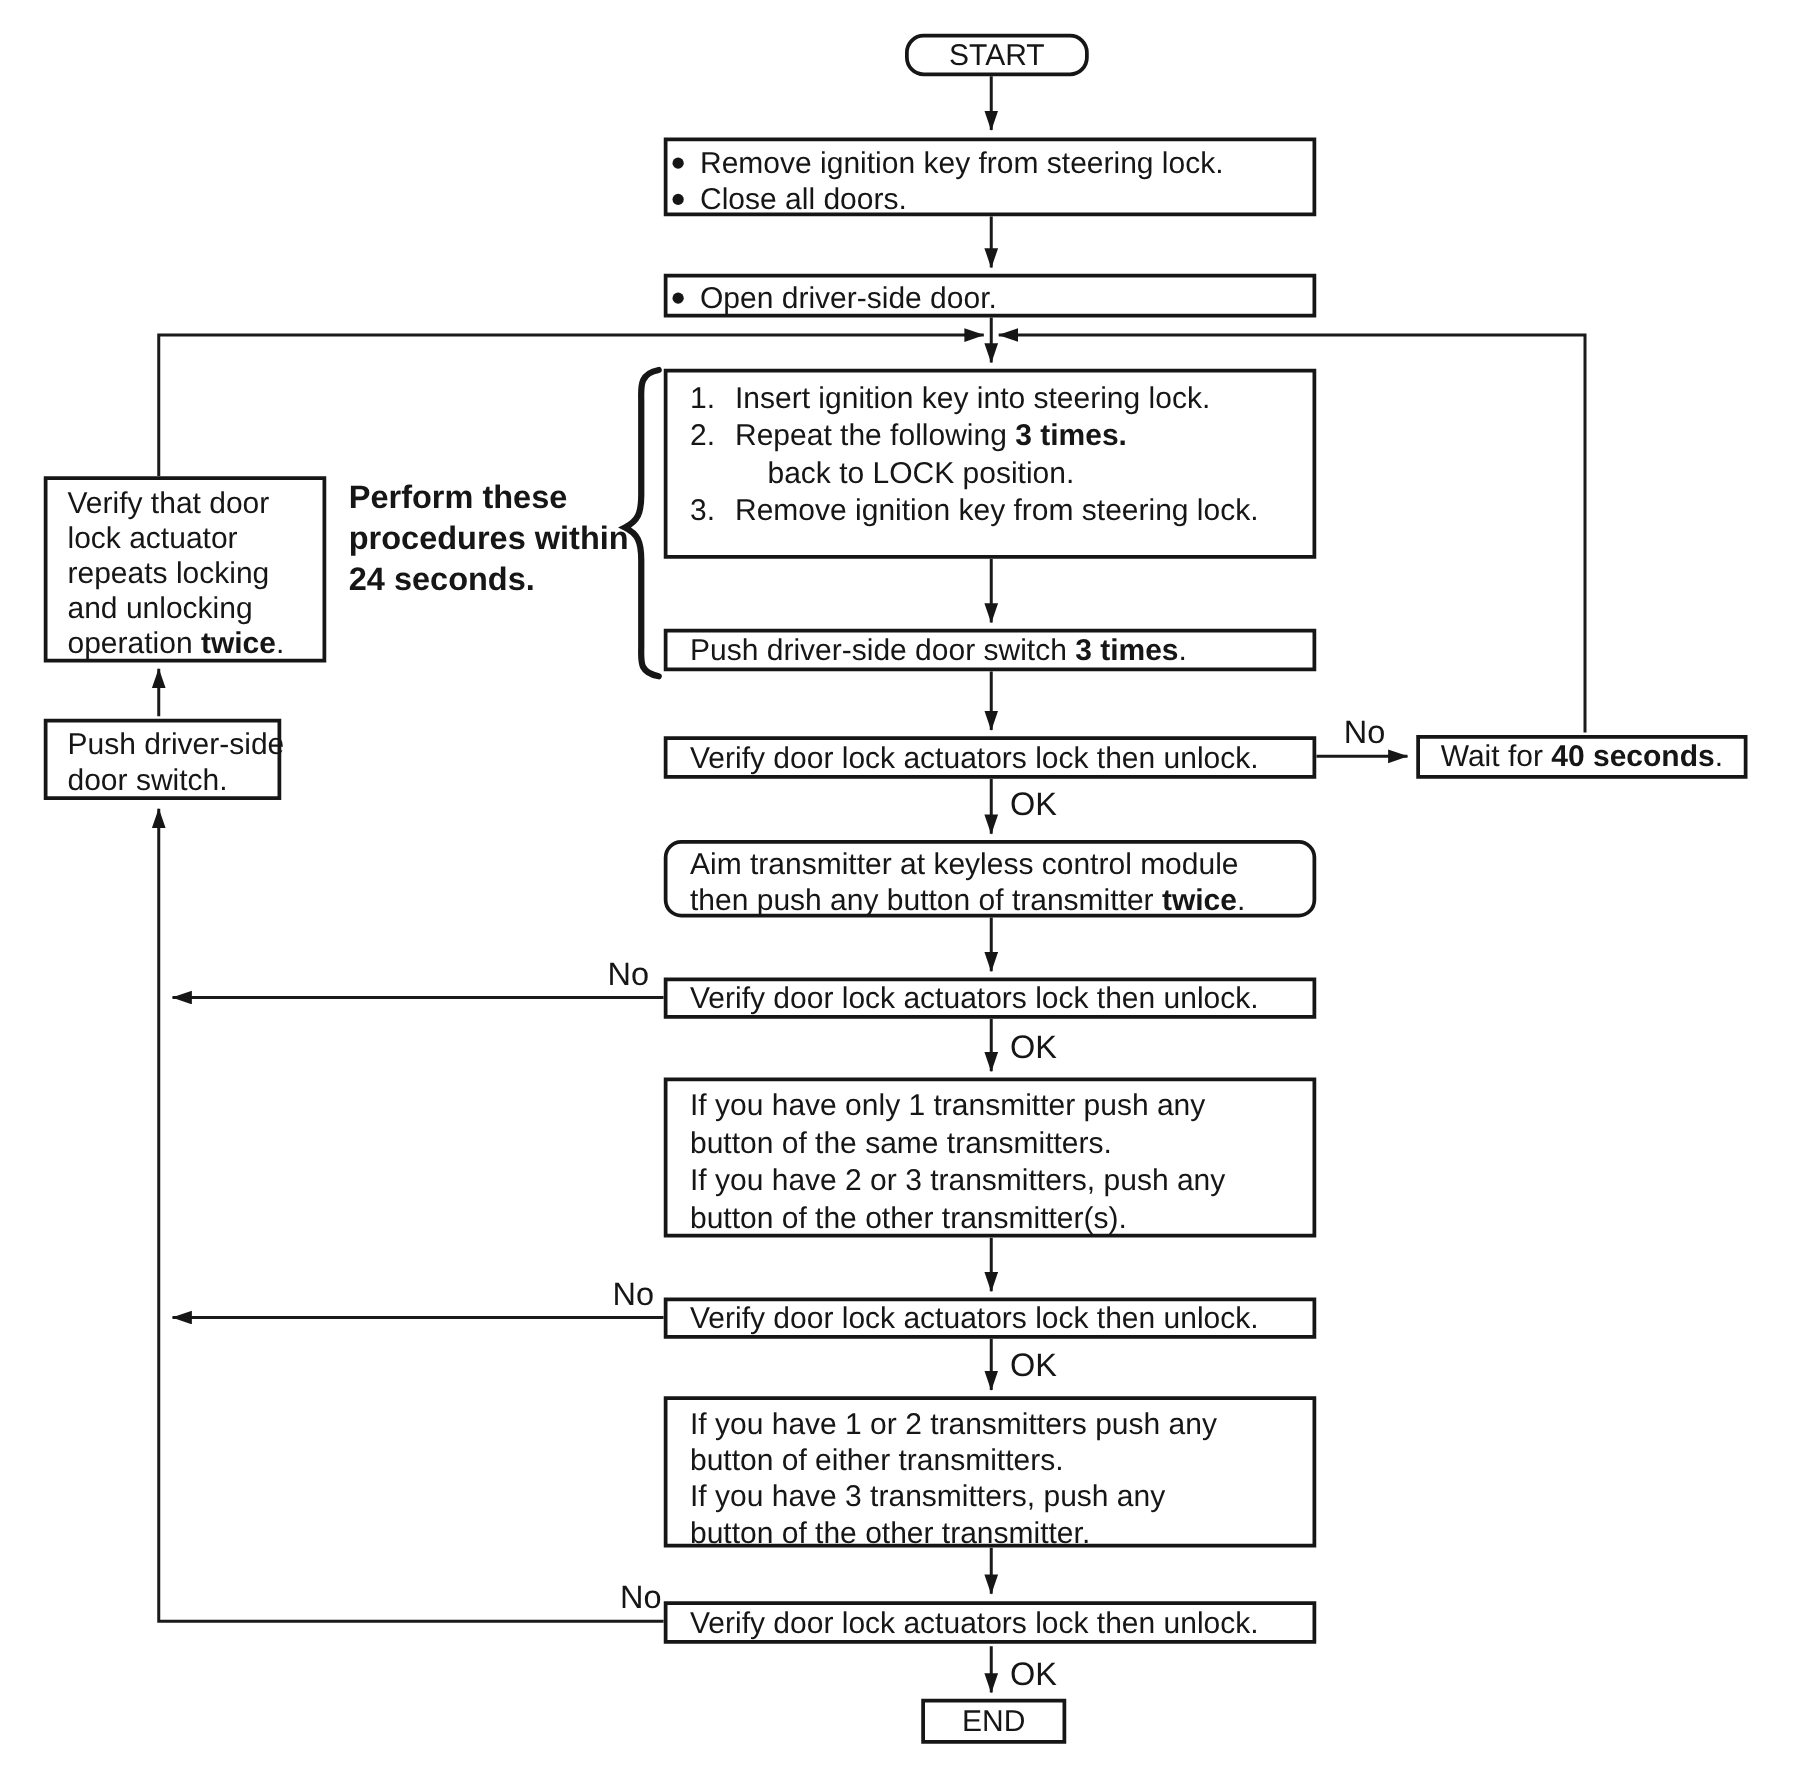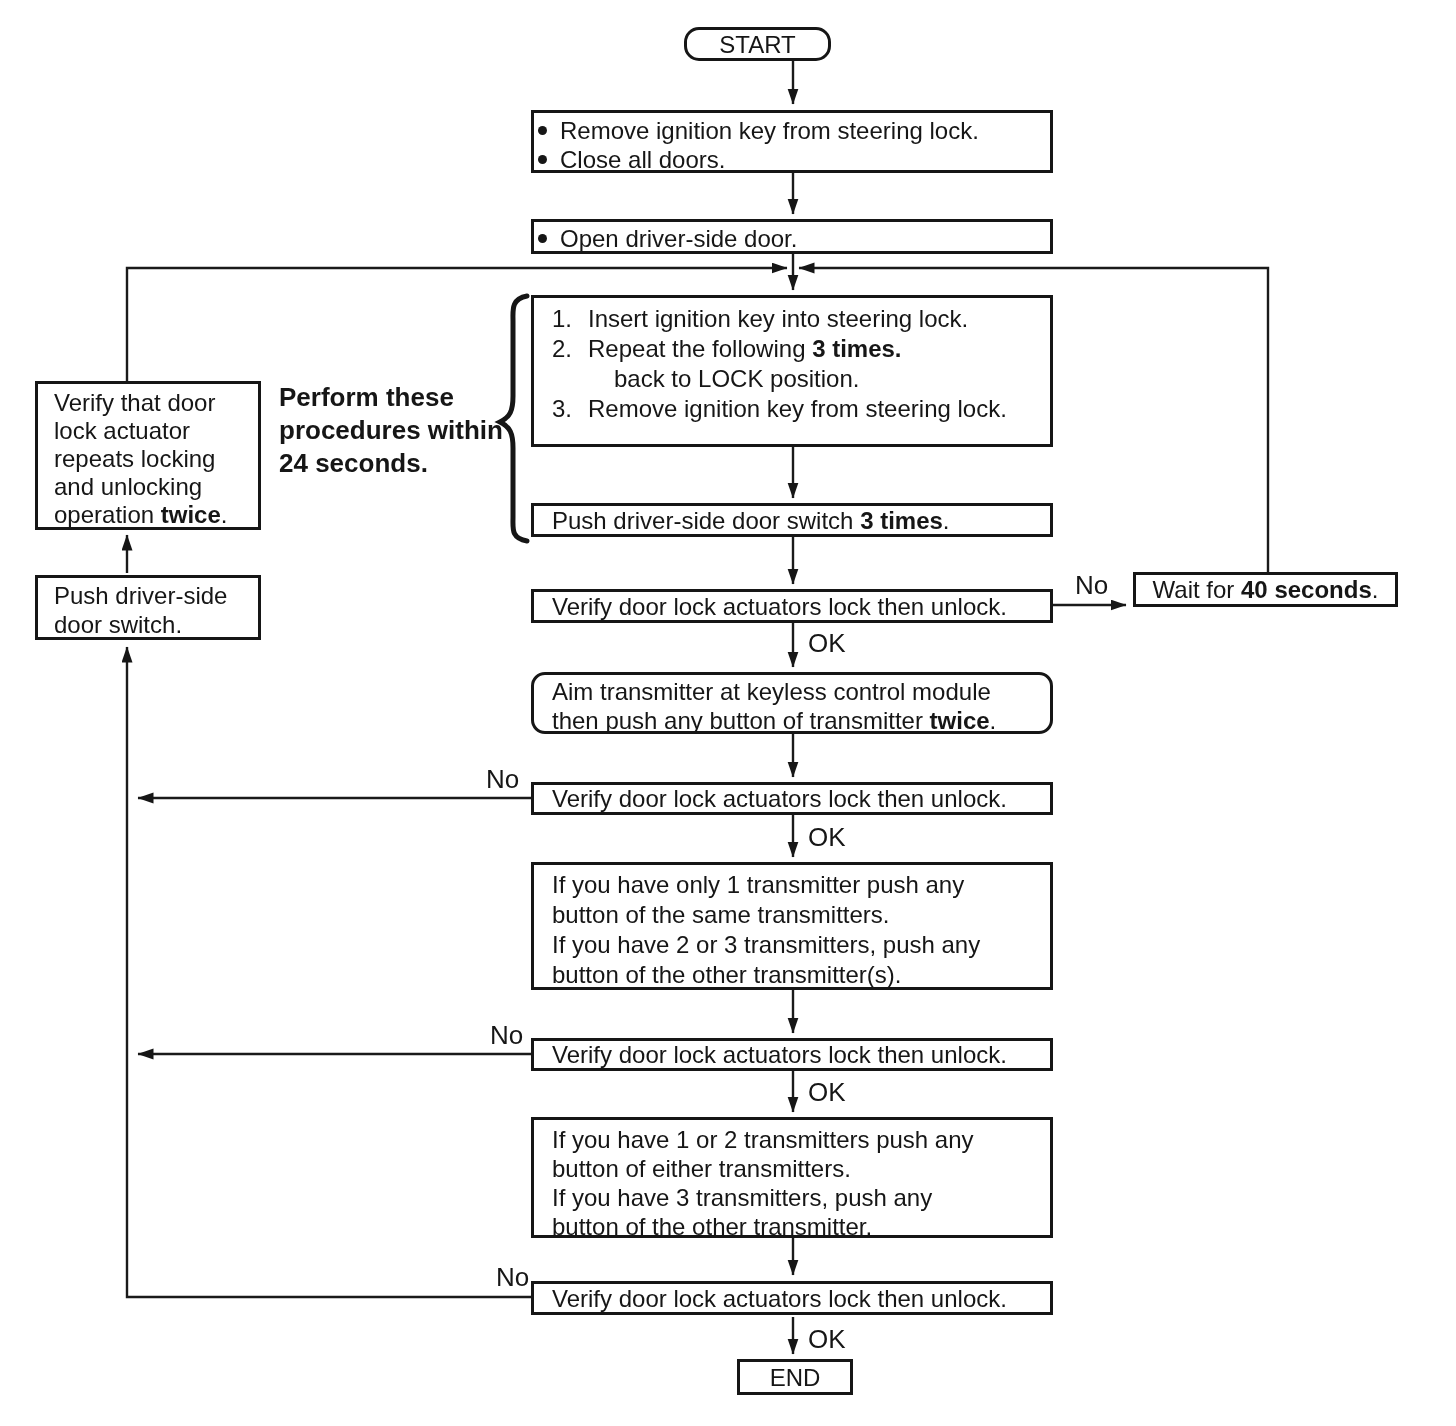--- a/index.html
+++ b/index.html
@@ -59,21 +59,21 @@
       <line x1="531" y1="1054" x2="138" y2="1054" marker-end="url(#ah)"></line>
       <polyline points="531,1297 127,1297 127,647" marker-end="url(#ah)"></polyline>
 
       <line x1="127" y1="573" x2="127" y2="535" marker-end="url(#ah)"></line>
       <polyline points="127,381 127,268 787,268" marker-end="url(#ah)"></polyline>
       <polyline points="1268,586 1268,268 799,268" marker-end="url(#ah)"></polyline>
     </g>
     <path d="M 527 296 C 511 299 513 310 513 321 L 513 396 C 513 411 510 417 500 422 C 510 427 513 433 513 448 L 513 517 C 513 529 511 538 527 541" stroke="#161616" stroke-width="5" fill="none" stroke-linecap="round"></path>
   </svg>
 
-  <div class="box center" style="left:684px; top:27px; width:147px; height:34px;border-radius:15px;">
+  <div class="box center" style="left:724px; top:27px; width:147px; height:34px;border-radius:15px;">
     <span>START</span>
   </div>
 
   <div class="box" style="left:531px; top:110px; width:522px; height:63px; padding-top:3px;">
     <div class="brow">
       <span class="dot"></span>
       <span>Remove ignition key from steering lock.</span>
     </div>
     <div class="brow">
       <span class="dot"></span>
@@ -107,21 +107,21 @@
   </div>
 
   <div class="box vrow" style="left:531px; top:503px; width:522px; height:34px;">
     <span><span>Push driver-side door switch </span><b>3 times</b><span>.</span></span>
   </div>
 
   <div class="box vrow" style="left:531px; top:589px; width:522px; height:34px;">
     <span>Verify door lock actuators lock then unlock.</span>
   </div>
 
-  <div class="box center nowrap" style="left:1133px; top:572px; width:265px; height:35px;">
+  <div class="box center nowrap" style="left:1133px; top:588px; width:265px; height:35px;">
     <span><span>Wait for </span><b>40 seconds</b><span>.</span></span>
   </div>
 
   <div class="box" style="left:531px; top:672px; width:522px; height:62px; padding:2px 4px 0 18px;border-radius:14px;">
     <div class="nowrap">Aim transmitter at keyless control module</div>
     <div class="nowrap"><span>then push any button of transmitter </span><b>twice</b><span>.</span></div>
   </div>
 
   <div class="box vrow" style="left:531px; top:782px; width:522px; height:33px;">
     <span>Verify door lock actuators lock then unlock.</span>
@@ -154,21 +154,21 @@
   </div>
 
   <div class="box" style="left:35px; top:381px; width:226px; height:149px; padding:5px 0 0 16px; line-height:28px;">
     <div class="nowrap">Verify that door</div>
     <div class="nowrap">lock actuator</div>
     <div class="nowrap">repeats locking</div>
     <div class="nowrap">and unlocking</div>
     <div class="nowrap"><span>operation </span><b>twice</b><span>.</span></div>
   </div>
 
-  <div class="box" style="left:35px; top:575px; width:226px; height:65px; padding:3px 0 0 16px;">
+  <div class="box" style="left:35px; top:575px; width:190px; height:65px; padding:3px 0 0 16px;">
     <div class="nowrap">Push driver-side</div>
     <div class="nowrap">door switch.</div>
   </div>
 
   <div class="note" style="left:279px; top:381px;">
     <div>Perform these</div>
     <div>procedures within</div>
     <div>24 seconds.</div>
   </div>
 

